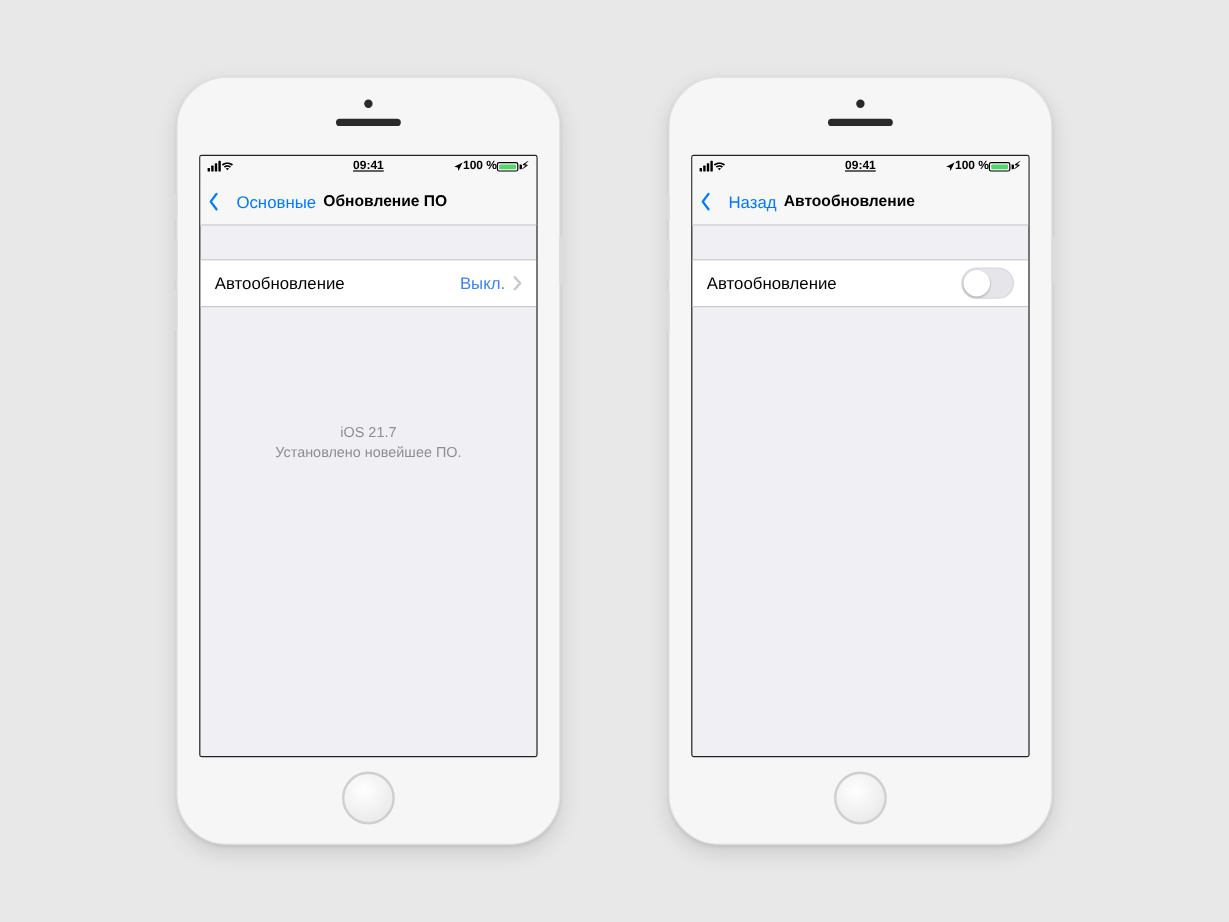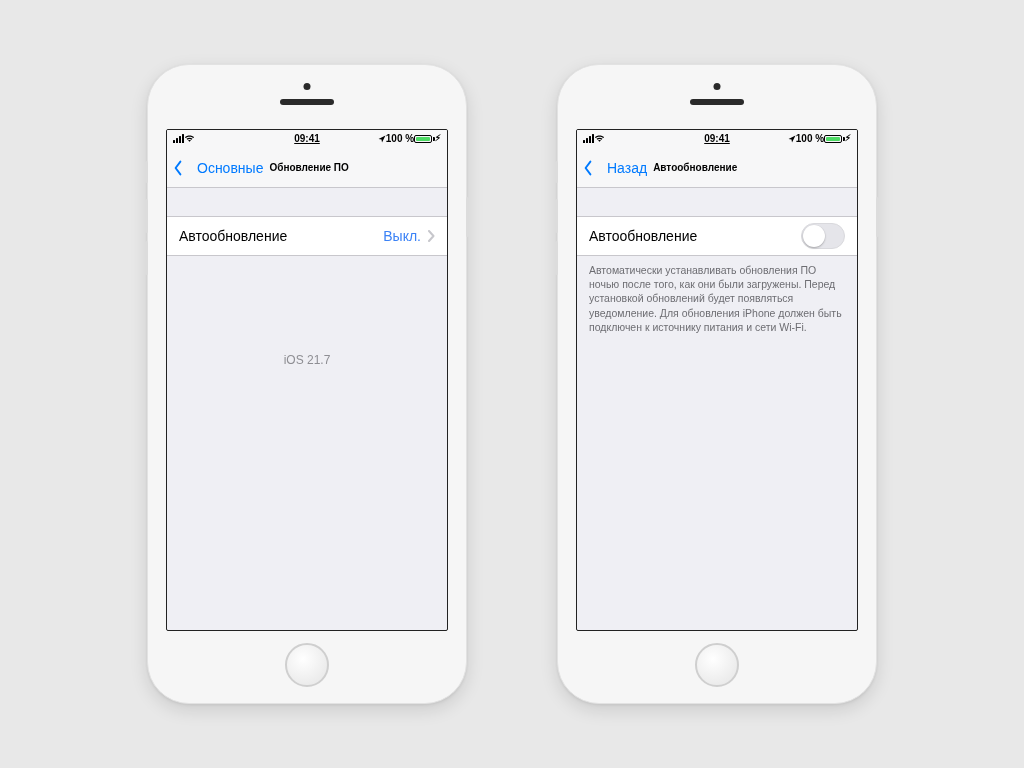--- a/index.html
+++ b/index.html
@@ -123,21 +123,21 @@
     align-items: center;
     gap: 14px;
     color: #007aff;
     font-size: 14px;
     cursor: pointer;
   }
   .chevron-left {
     width: 10px; height: 16px;
   }
   .nav-title {
-    font-size: 10px;
+    font-size: 13px;
     font-weight: 600;
     color: #000;
     margin-left: 6px;
   }
 
   .content { flex: 1; overflow: hidden; }
 
   .spacer-top { height: 28px; }
 
   
@@ -237,20 +237,21 @@
       <div class="cell">
         <span class="label">Автообновление</span>
         <span class="value">Выкл.</span>
         <svg class="chev-r" width="8" height="12" viewBox="0 0 8 12">
           <polyline points="2,1 6.5,6 2,11" fill="none" stroke="#c7c7cc" stroke-width="2" stroke-linecap="round" stroke-linejoin="round"></polyline>
         </svg>
       </div>
 
       <div class="mid-status">
         <div>iOS 21.7</div>
+        <div>Установлено новейшее ПО.</div>
       </div>
     </div>
   </div>
 </div>
 
 <div class="phone">
   <div class="camera-dot"></div>
   <div class="earpiece"></div>
   <div class="side-btn mute"></div>
   <div class="side-btn vol1"></div>
@@ -298,16 +299,15 @@
     </div>
 
     <div class="content">
       <div class="spacer-top"></div>
       <div class="cell">
         <span class="label">Автообновление</span>
         <div class="toggle">
           <div class="knob"></div>
         </div>
       </div>
-      <div class="footer-text">Автоматически устанавливать обновления ПО ночью после того, как они были загружены. Перед установкой обновлений будет появляться уведомление. Для обновления iPhone должен быть подключен к источнику питания и сети Wi-Fi.</div>
     </div>
   </div>
 </div>
 
 </body></html>

